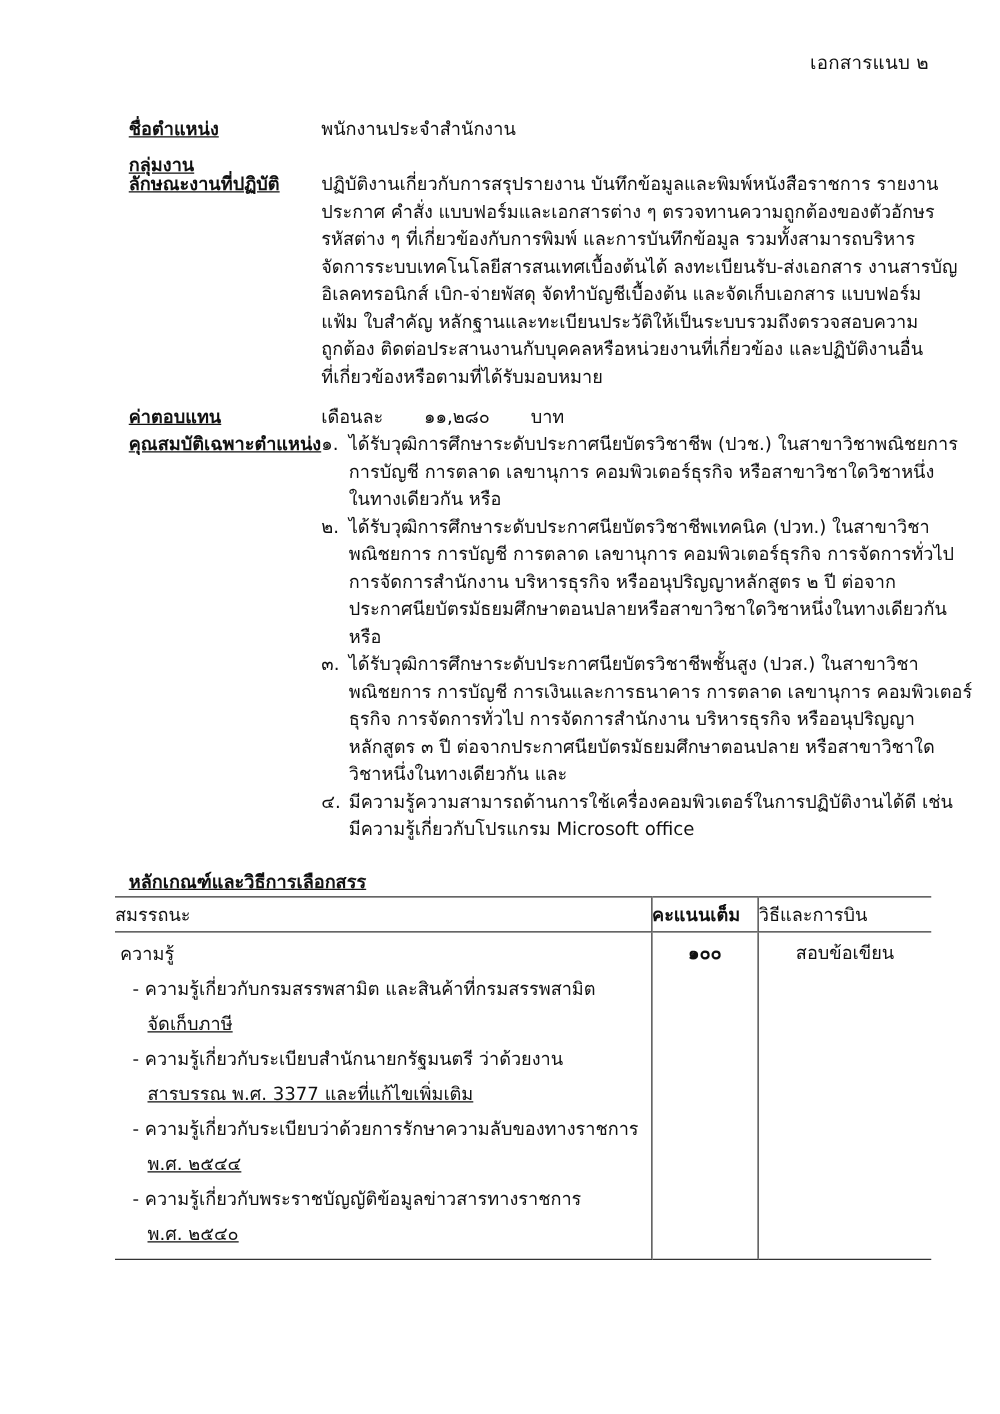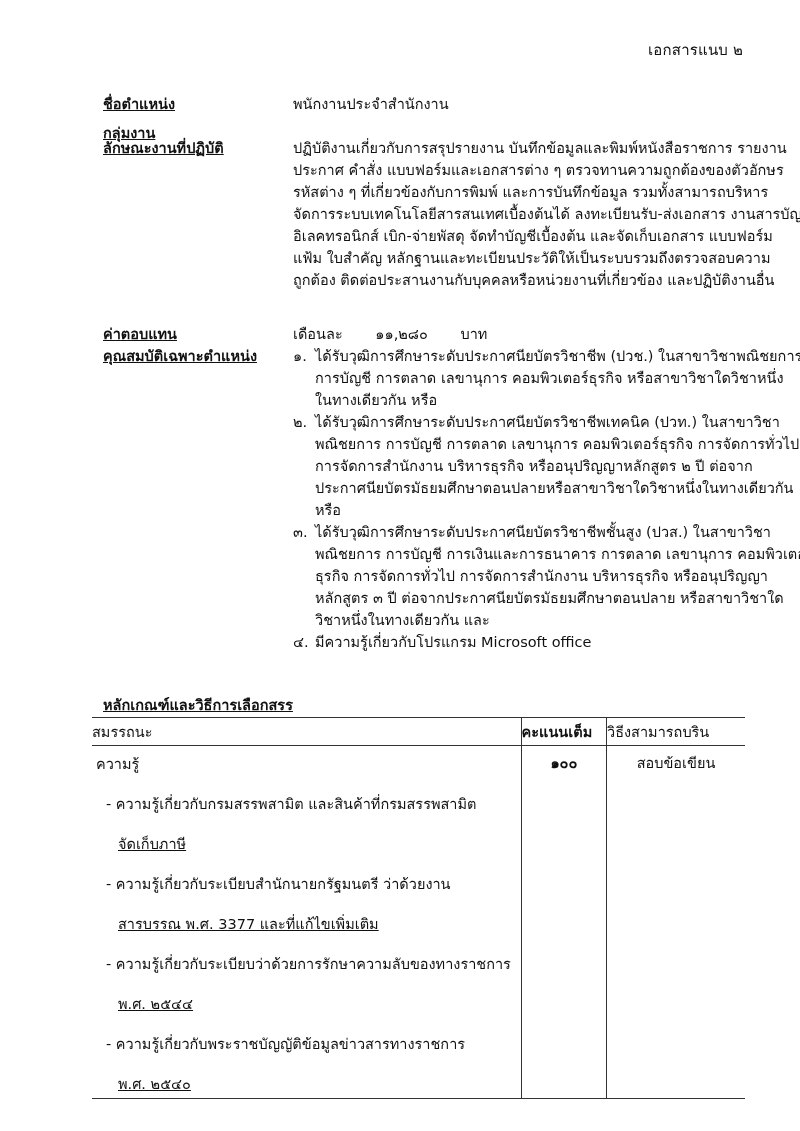--- a/index.html
+++ b/index.html
@@ -21,21 +21,20 @@
       top: 38px;
       left: 648px;
       font-size: 15px;
       letter-spacing: 0.2px;
     }
     .field-row {
       position: absolute;
       left: 103px;
       width: 680px;
       display: flex;
-      gap: 36px;
     }
     .field-label {
       width: 154px;
       flex: 0 0 154px;
       font-weight: bold;
       text-decoration: underline;
       font-size: 14.5px;
       line-height: 22px;
       white-space: nowrap;
     }
@@ -114,21 +113,20 @@
     .comp-heading {
       display: block;
     }
     .comp-item {
       display: block;
       padding-left: 10px;
     }
     .comp-item span {
       display: block;
       white-space: nowrap;
-      margin-top: 12px;
     }
     .comp-item .cont {
       padding-left: 12px;
       text-decoration: underline;
     }
     .score-cell, .method-cell {
       text-align: center;
       padding-top: 5px !important;
       line-height: 24px;
     }
@@ -150,20 +148,21 @@
 <div class="field-row" style="top:137px;">
   <div class="field-label">ลักษณะงานที่ปฏิบัติ</div>
   <div class="field-value">
     <span class="desc-line">ปฏิบัติงานเกี่ยวกับการสรุปรายงาน  บันทึกข้อมูลและพิมพ์หนังสือราชการ  รายงาน</span>
     <span class="desc-line">ประกาศ  คำสั่ง  แบบฟอร์มและเอกสารต่าง ๆ ตรวจทานความถูกต้องของตัวอักษร</span>
     <span class="desc-line">รหัสต่าง ๆ  ที่เกี่ยวข้องกับการพิมพ์  และการบันทึกข้อมูล  รวมทั้งสามารถบริหาร</span>
     <span class="desc-line">จัดการระบบเทคโนโลยีสารสนเทศเบื้องต้นได้  ลงทะเบียนรับ-ส่งเอกสาร  งานสารบัญ</span>
     <span class="desc-line">อิเลคทรอนิกส์  เบิก-จ่ายพัสดุ  จัดทำบัญชีเบื้องต้น  และจัดเก็บเอกสาร  แบบฟอร์ม</span>
     <span class="desc-line">แฟ้ม  ใบสำคัญ  หลักฐานและทะเบียนประวัติให้เป็นระบบรวมถึงตรวจสอบความ</span>
     <span class="desc-line">ถูกต้อง  ติดต่อประสานงานกับบุคคลหรือหน่วยงานที่เกี่ยวข้อง  และปฏิบัติงานอื่น</span>
+    <span class="desc-line">ที่เกี่ยวข้องหรือตามที่ได้รับมอบหมาย</span>
   </div>
 </div>
 
 <div class="field-row" style="top:323px;">
   <div class="field-label">ค่าตอบแทน</div>
   <div class="field-value salary">
     <span>เดือนละ</span>
     <span>๑๑,๒๘๐</span>
     <span>บาท</span>
   </div>
@@ -197,35 +196,36 @@
           <span>ได้รับวุฒิการศึกษาระดับประกาศนียบัตรวิชาชีพชั้นสูง (ปวส.) ในสาขาวิชา</span>
           <span>พณิชยการ การบัญชี การเงินและการธนาคาร การตลาด เลขานุการ คอมพิวเตอร์</span>
           <span>ธุรกิจ การจัดการทั่วไป การจัดการสำนักงาน บริหารธุรกิจ หรืออนุปริญญา</span>
           <span>หลักสูตร ๓ ปี ต่อจากประกาศนียบัตรมัธยมศึกษาตอนปลาย  หรือสาขาวิชาใด</span>
           <span>วิชาหนึ่งในทางเดียวกัน และ</span>
         </span>
       </li>
       <li class="qual-item">
         <span class="qual-num">๔.</span>
         <span class="qual-lines">
+          <span>มีความรู้ความสามารถด้านการใช้เครื่องคอมพิวเตอร์ในการปฏิบัติงานได้ดี  เช่น</span>
           <span>มีความรู้เกี่ยวกับโปรแกรม Microsoft office</span>
         </span>
       </li>
     </ul>
   </div>
 </div>
 
 <div class="section-title">หลักเกณฑ์และวิธีการเลือกสรร</div>
 
 <table class="criteria-table">
   <thead>
     <tr>
       <th class="col-comp">สมรรถนะ</th>
       <th class="col-score">คะแนนเต็ม</th>
-      <th class="col-method">วิธีงสามารถบริน</th>
+      <th class="col-method">วิธีและการบิน</th>
     </tr>
   </thead>
   <tbody>
     <tr>
       <td class="col-comp comp-cell">
         <span class="comp-heading">ความรู้</span>
         <span class="comp-item">
           <span>- ความรู้เกี่ยวกับกรมสรรพสามิต และสินค้าที่กรมสรรพสามิต</span>
           <span class="cont">จัดเก็บภาษี</span>
         </span>

